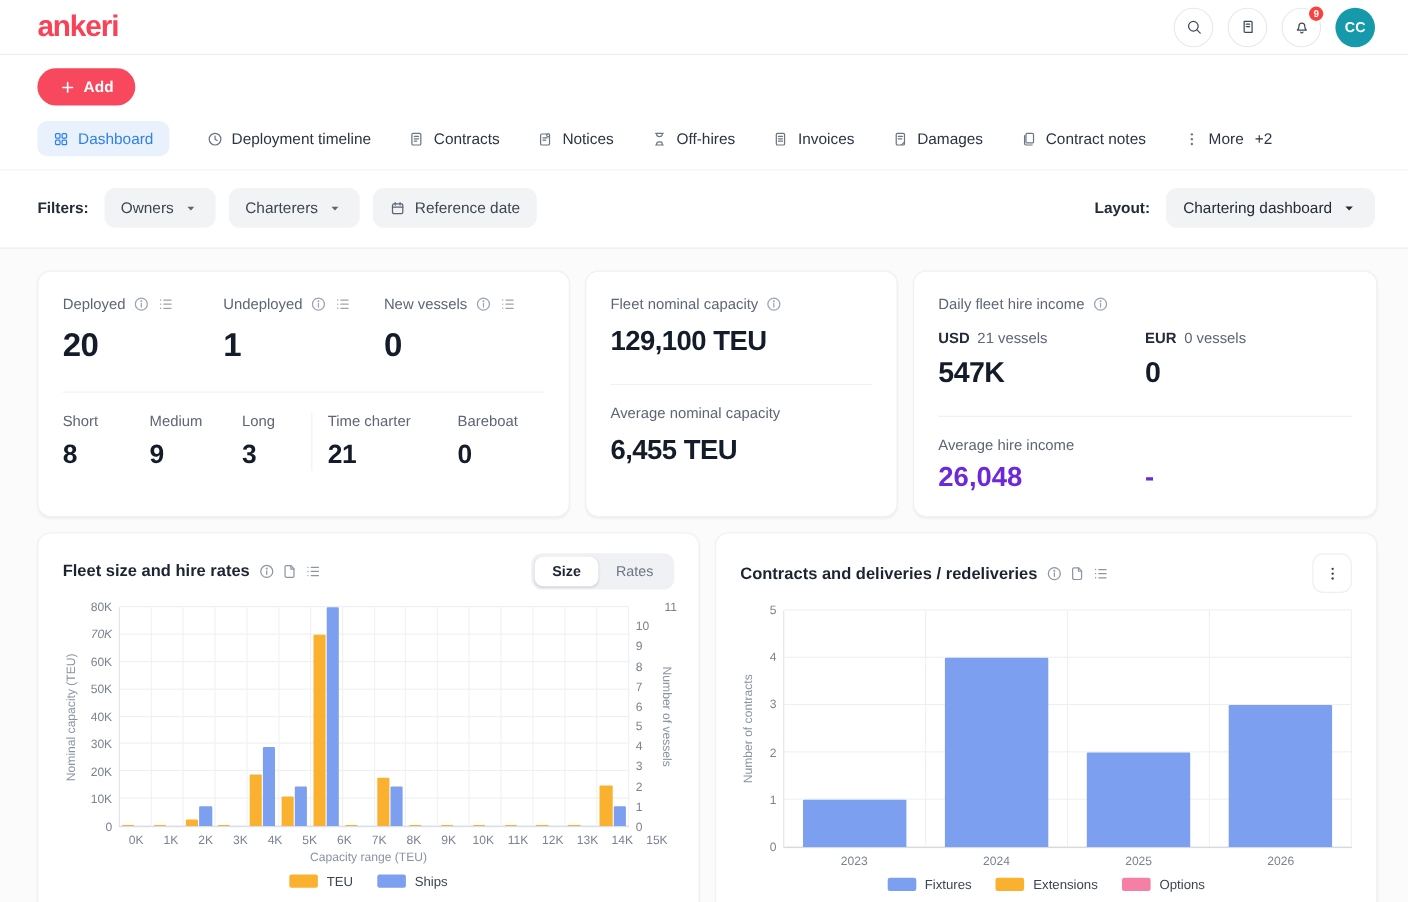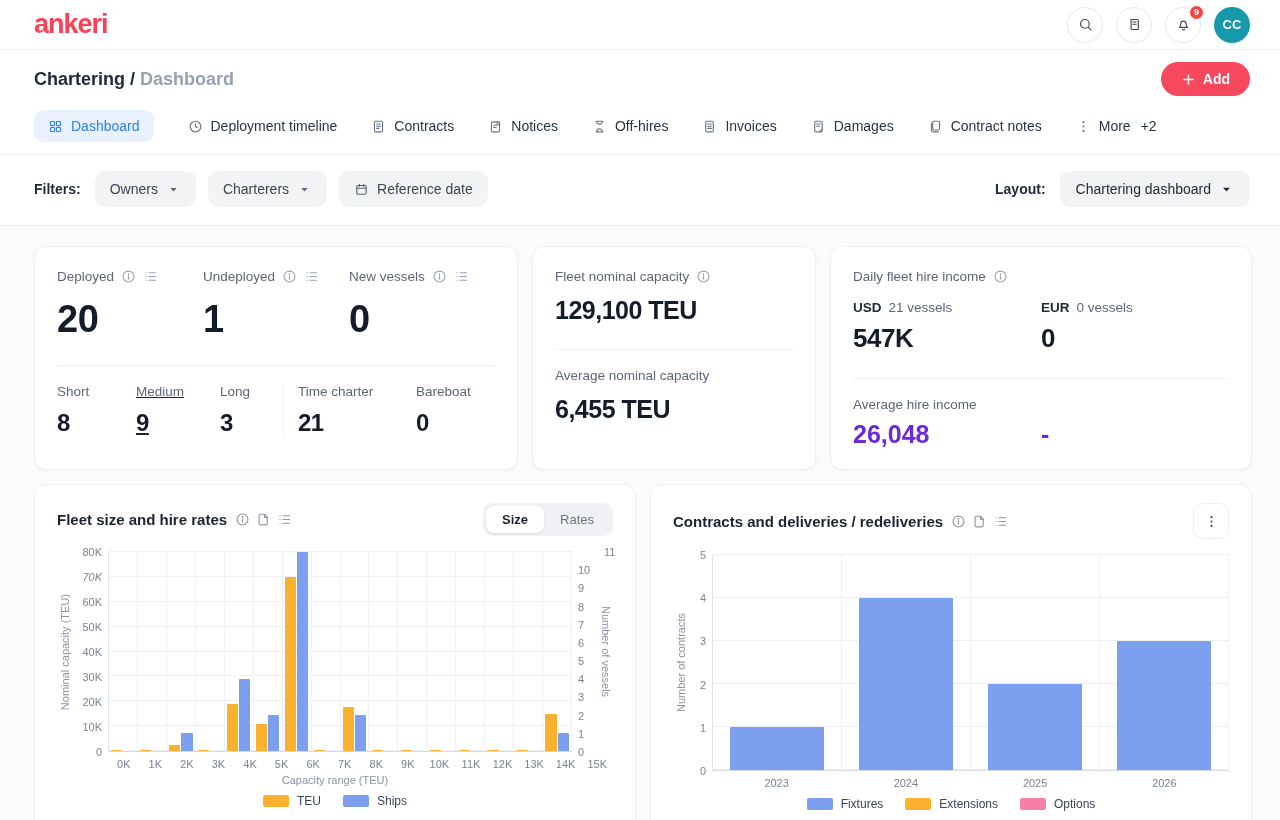--- a/index.html
+++ b/index.html
@@ -51,30 +51,30 @@
   .layout-pill { font-weight:500; color:#232b39; padding:10px 16px; }
 
   
   .content { background:#fbfbfc; border-top:1px solid #ececef; padding:20px 28px 0 34px; height:100%; }
   .cards-row { display:flex; gap:14px; }
   .card { background:#fff; border:1px solid #f0f1f4; border-radius:12px;
     box-shadow:0 1px 2px rgba(27,33,44,.05); }
 
   .metric-label { font-size:13.5px; color:#5d6576; display:flex; align-items:center; gap:7px; }
   .metric-label svg { width:14px; height:14px; color:#9aa3b2; }
-  .metric-value { font-size:38px; font-weight:700; color:#141c2a; margin-top:14px; letter-spacing:-.5px; }
+  .metric-value { font-size:30px; font-weight:700; color:#141c2a; margin-top:14px; letter-spacing:-.5px; }
 
   
   .card-deploy { width:498px; padding:22px 22px 20px; }
   .deploy-top { display:flex; }
   .deploy-top .col { flex:1; }
   .hdivider { border-top:1px solid #eef0f2; margin:24px 0 18px; }
   .deploy-bottom { display:flex; align-items:flex-start; }
   .b-col .metric-value { font-size:24px; margin-top:10px; }
-  .b-col { width:79px; } .b-col.w2 { width:84px;text-decoration:underline; } .b-col.w3 { width:63px; }
+  .b-col { width:79px; } .b-col.w2 { width:84px; } .b-col.w3 { width:63px; }
   .b-col.w4 { width:118px; } .b-col.w5 { flex:1; }
   .vdivider { width:1px; align-self:stretch; background:#eef0f2; margin:0 14px 0 0; }
 
   
   .card-capacity { width:294px; padding:22px 22px 20px; }
   .card-capacity .metric-value { font-size:25px; margin-top:12px; }
 
   
   .card-income { flex:1; padding:22px 22px 20px; }
   .income-cols { display:flex; margin-top:16px; }
@@ -152,24 +152,20 @@
             <path d="M10.4 19.5a1.7 1.7 0 0 0 3.2 0"></path>
           </svg>
         </span>
       <span class="badge">9</span>
     </div>
     <div class="avatar">CC</div>
   </div>
 </div>
 
 <div class="crumb-row">
-  <div class="crumb">
-    <span class="section">Chartering /</span>
-    <span class="page">Dashboard</span>
-  </div>
   <button class="add-btn">
     <span style="display: inline-flex; width: 15px; height: 15px;">
         <svg viewBox="0 0 24 24" fill="none" stroke="currentColor" stroke-width="2.4" stroke-linecap="round" stroke-linejoin="round" style="width:100%;height:100%">
           <path d="M12 5v14M5 12h14"></path>
         </svg>
       </span>
     <span>Add</span>
   </button>
 </div>
 

